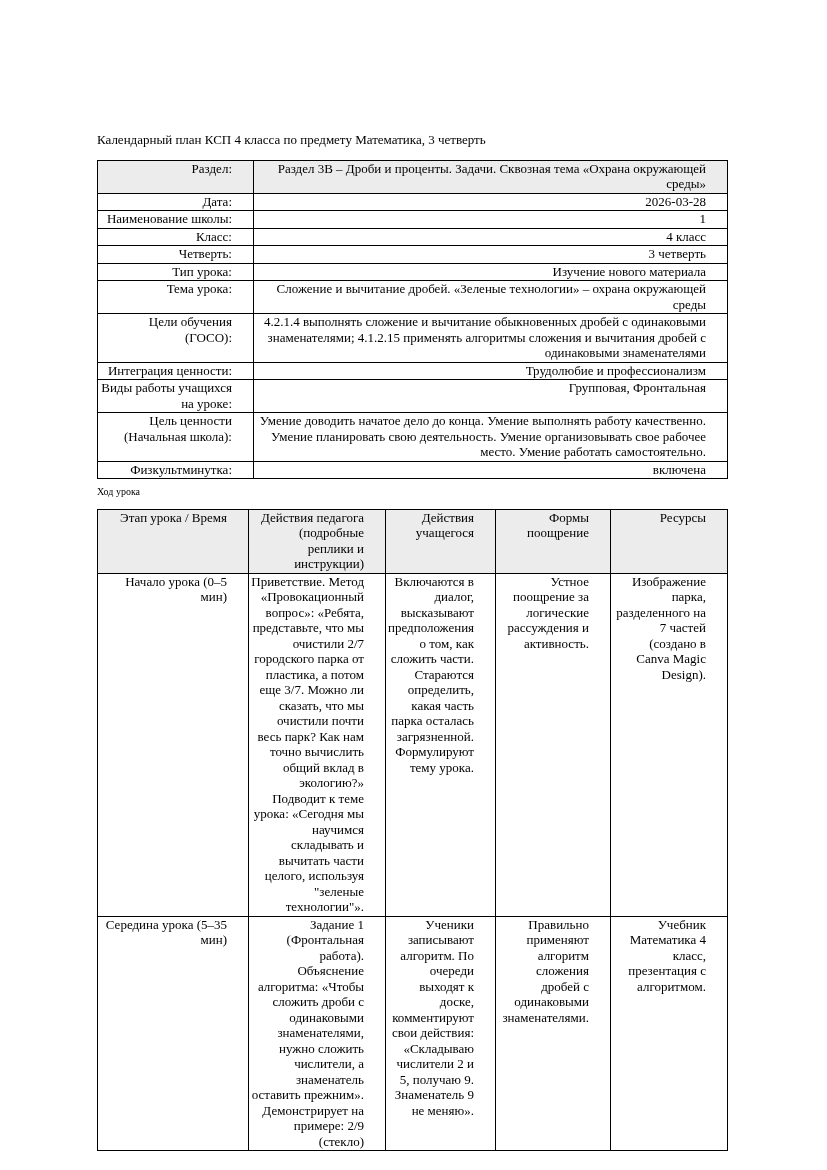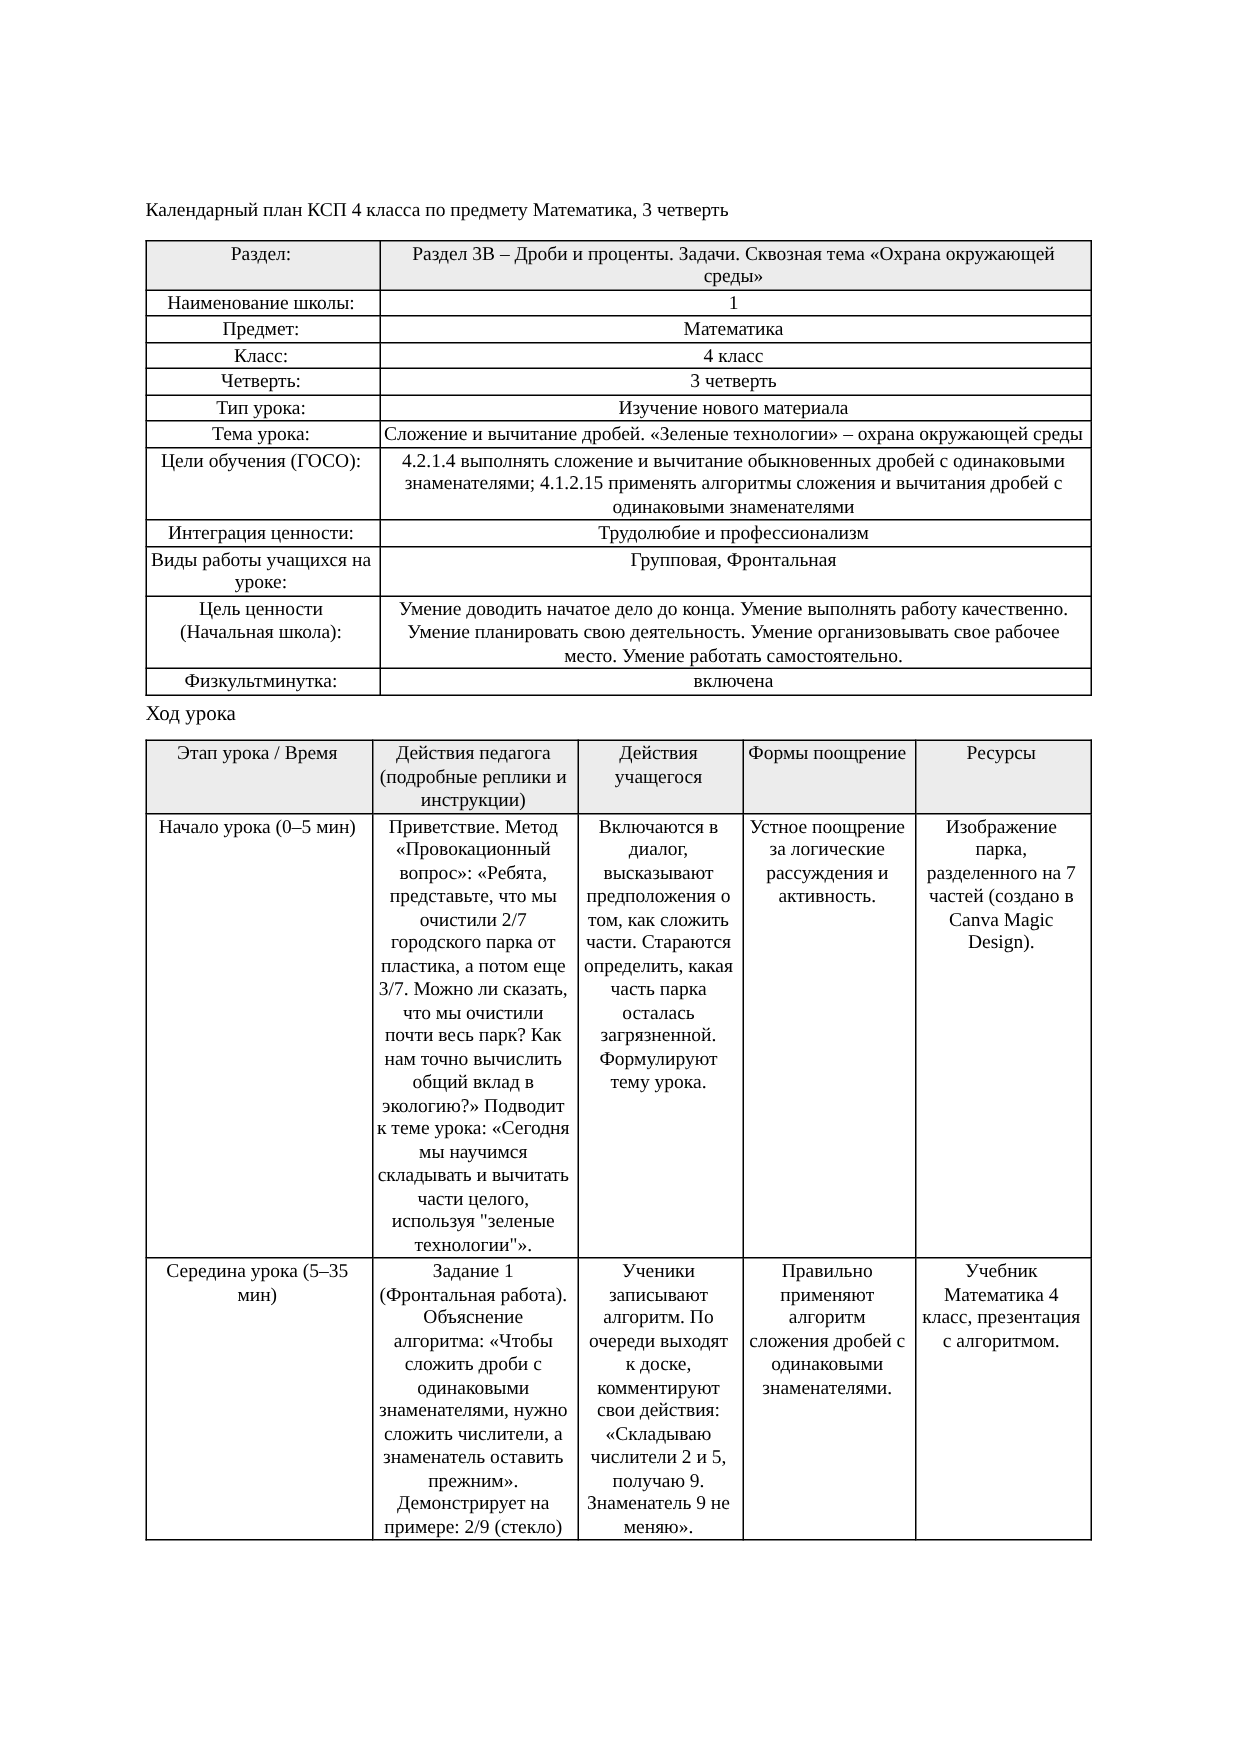--- a/index.html
+++ b/index.html
@@ -36,31 +36,31 @@
     margin-top: 36px;
   }
   table {
     width: 630px;
     border-collapse: collapse;
     table-layout: fixed;
   }
   td, th {
     border: 1px solid var(--border-color);
     vertical-align: top;
-    text-align: center;
+    text-align: right;
     font-weight: normal;
-    padding: 0 5px 1px 2px;
+    padding: 0 21px 1px 2px;
     overflow: hidden;
   }
   tr.hdr td, tr.hdr th {
     background: var(--header-bg);
   }
   .section-heading {
     font-weight: normal;
-    font-size: 14px;
+    font-size: 10px;
     margin: 5px 0 9px 0;
   }
 </style>
 </head>
 <body>
 
 <div class="page">
 
   <div class="doc-title">Календарный план КСП 4 класса по предмету Математика, 3 четверть</div>
 
@@ -68,26 +68,26 @@
     <colgroup>
       <col style="width:156px">
         <col style="width:474px">
     </colgroup>
     <tbody>
       <tr class="hdr">
         <td>Раздел:</td>
         <td>Раздел 3В – Дроби и проценты. Задачи. Сквозная тема «Охрана окружающей среды»</td>
       </tr>
       <tr>
+        <td>Дата:</td>
+        <td>2026-03-28</td>
+      </tr>
+      <tr>
         <td>Наименование школы:</td>
         <td>1</td>
-      </tr>
-      <tr>
-        <td>Предмет:</td>
-        <td>Математика</td>
       </tr>
       <tr>
         <td>Класс:</td>
         <td>4 класс</td>
       </tr>
       <tr>
         <td>Четверть:</td>
         <td>3 четверть</td>
       </tr>
       <tr>

